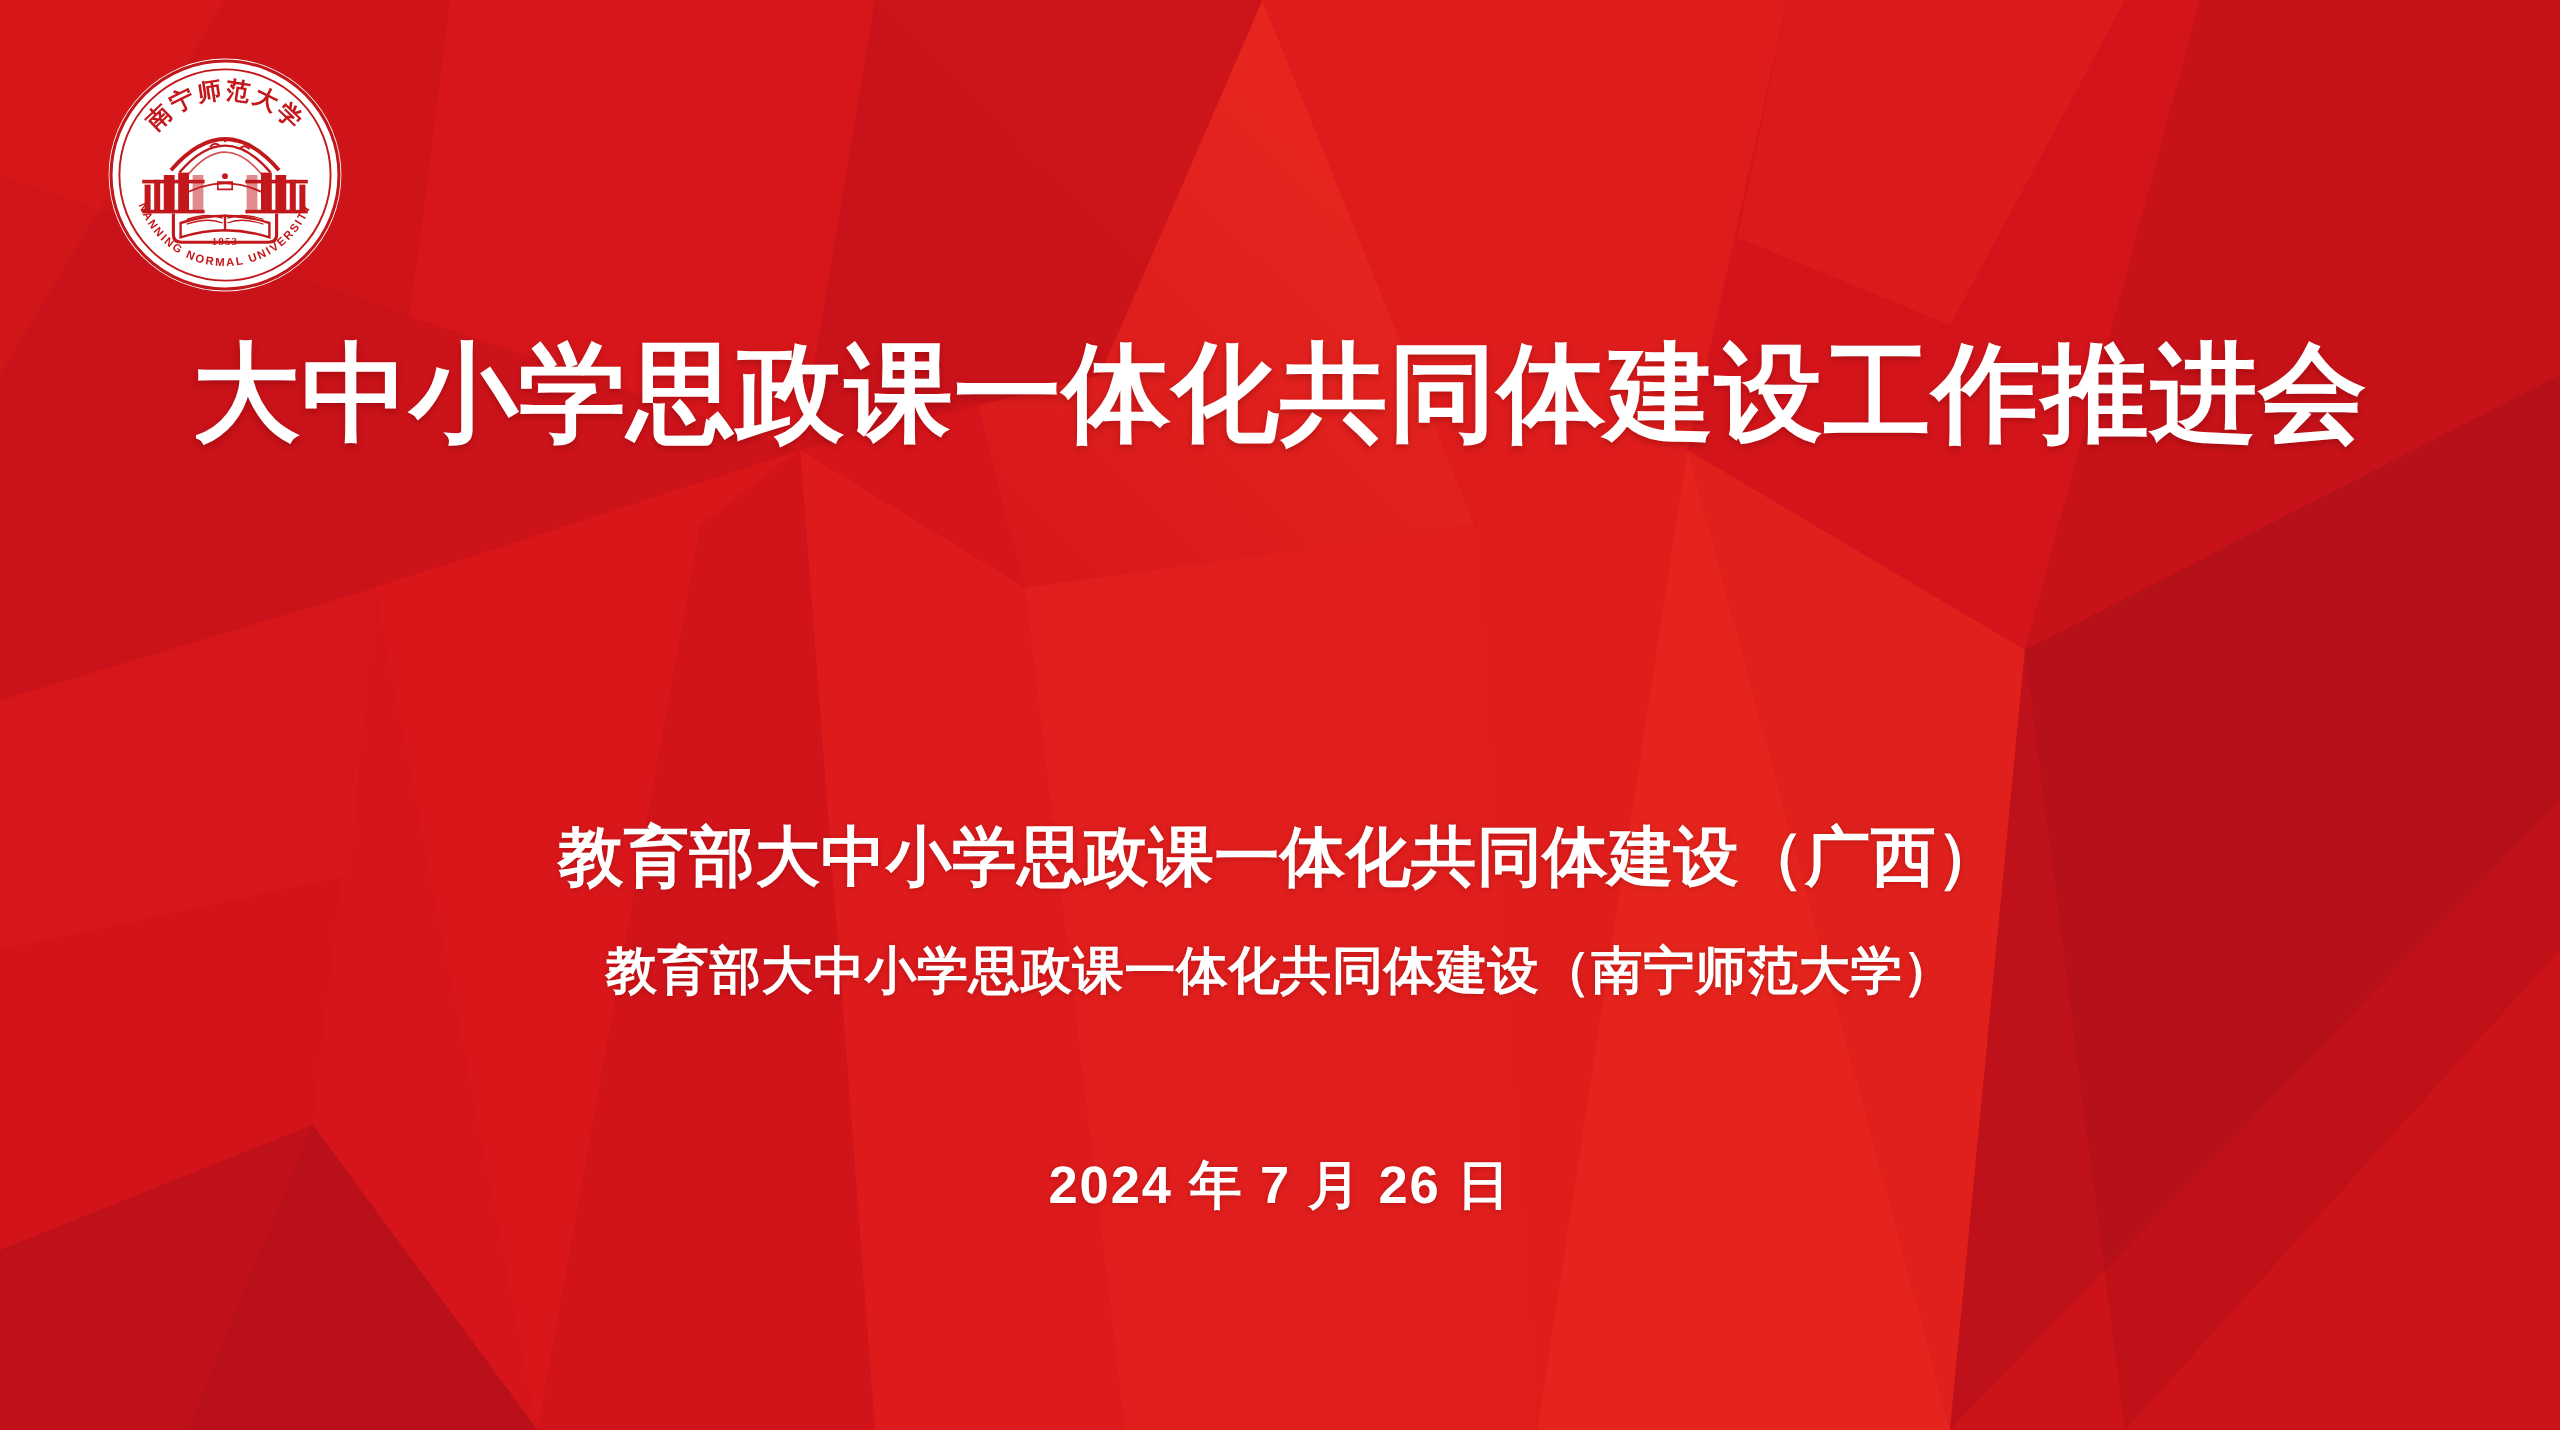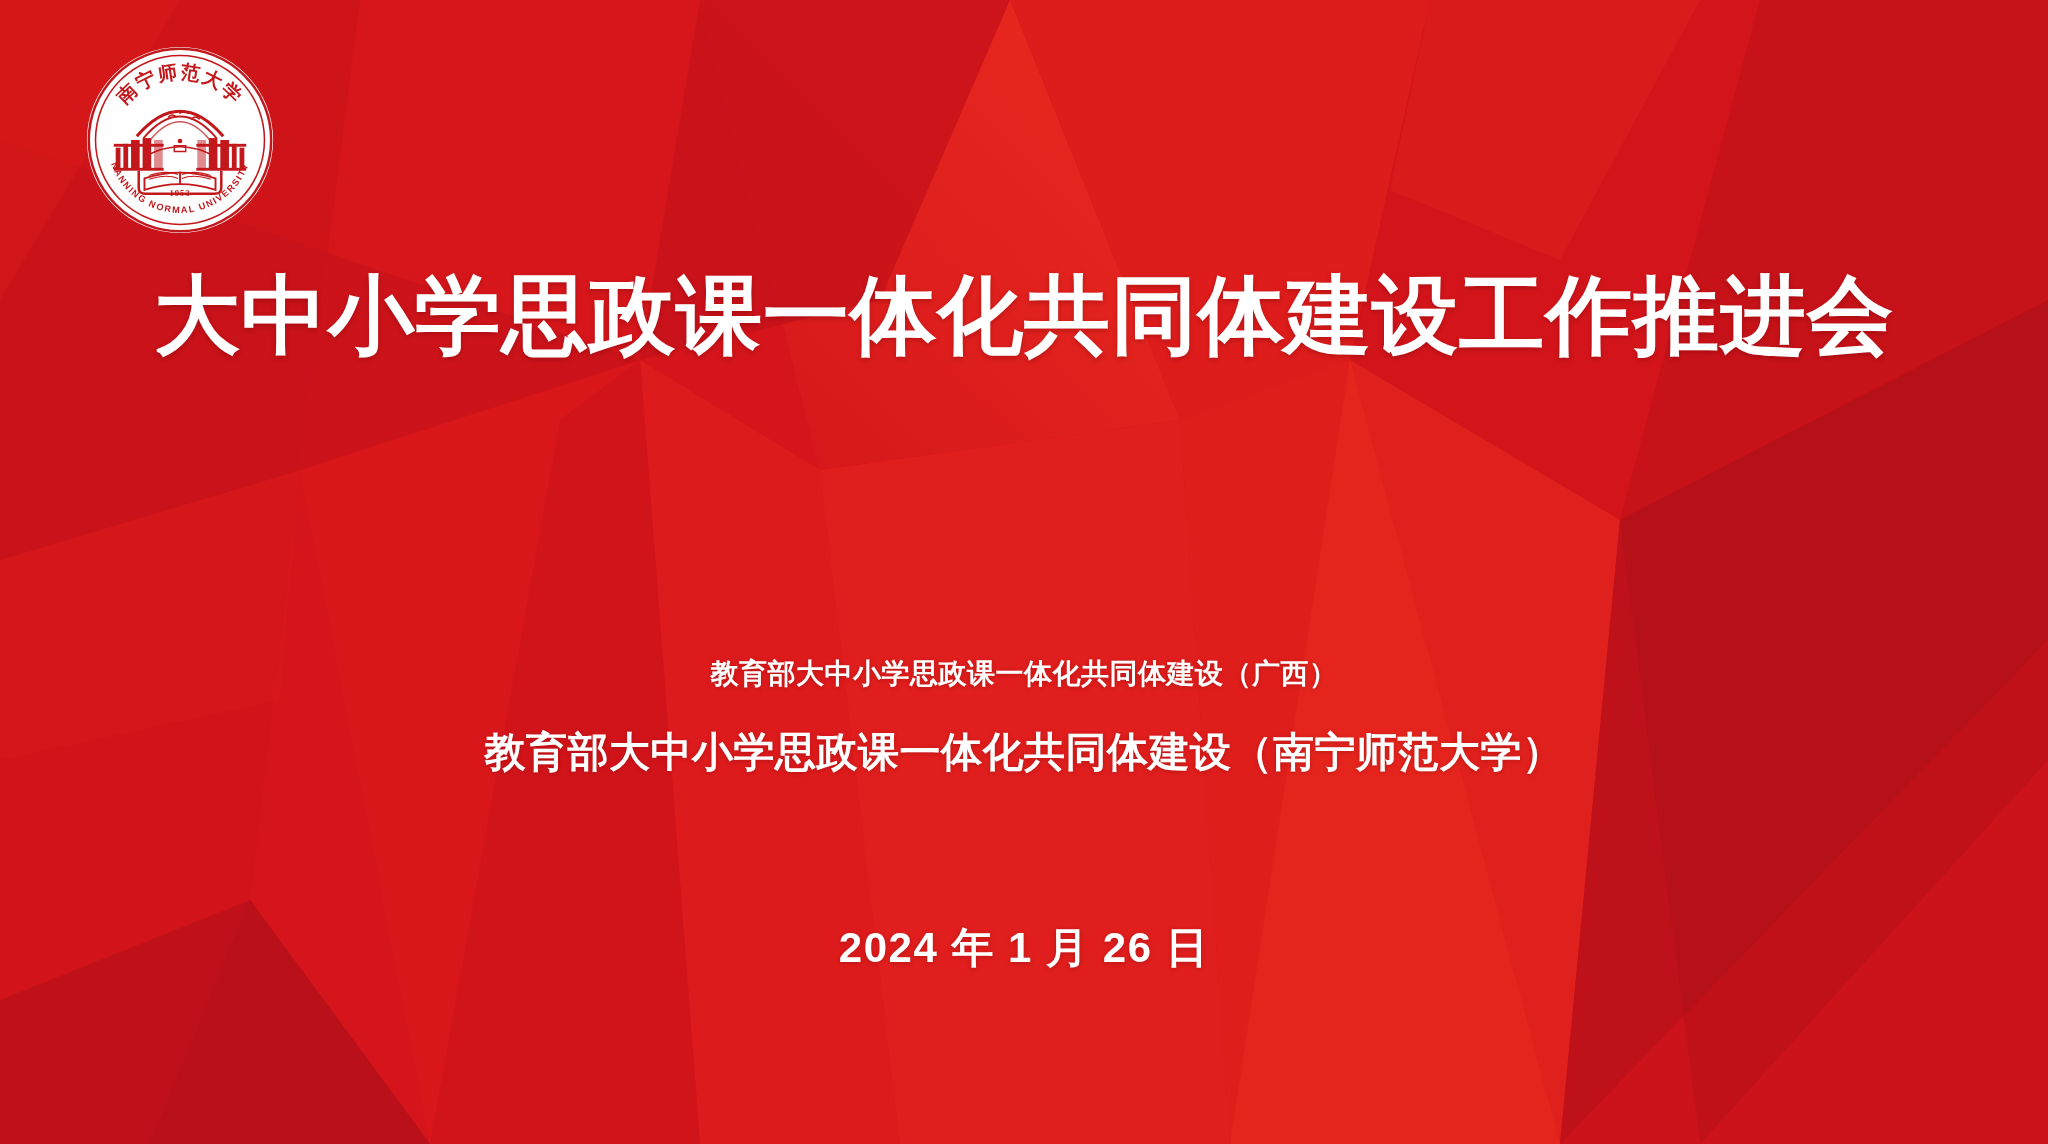--- a/index.html
+++ b/index.html
@@ -62,21 +62,21 @@
 
   #subtitle-block {
     position: absolute;
     left: 0;
     right: 0;
     top: 660px;
     text-align: center;
   }
   .subtitle {
     color: #FFFFFF;
-    font-size: 28px;
+    font-size: 52px;
     font-weight: 700;
     line-height: 1.0;
     letter-spacing: 0.5px;
     white-space: nowrap;
     text-shadow: 0 1px 4px rgba(90,0,0,0.28);
   }
   .subtitle + .subtitle { margin-top: 44px; }
   .subtitle.wide { font-size: 41px; }
 
   #date-line {
@@ -214,16 +214,16 @@
 
   <div class="text-layer">
 
     <div id="main-title">大中小学思政课一体化共同体建设工作推进会</div>
 
     <div id="subtitle-block">
       <div class="subtitle">教育部大中小学思政课一体化共同体建设（广西）</div>
       <div class="subtitle wide">教育部大中小学思政课一体化共同体建设（南宁师范大学）</div>
     </div>
 
-    <div id="date-line">2024 年 1 月 26 日</div>
+    <div id="date-line">2024 年 7 月 26 日</div>
 
   </div>
 </div>
 
 </body></html>

